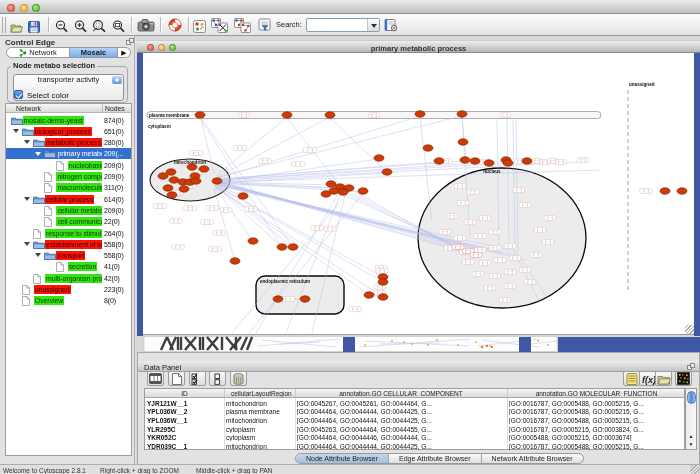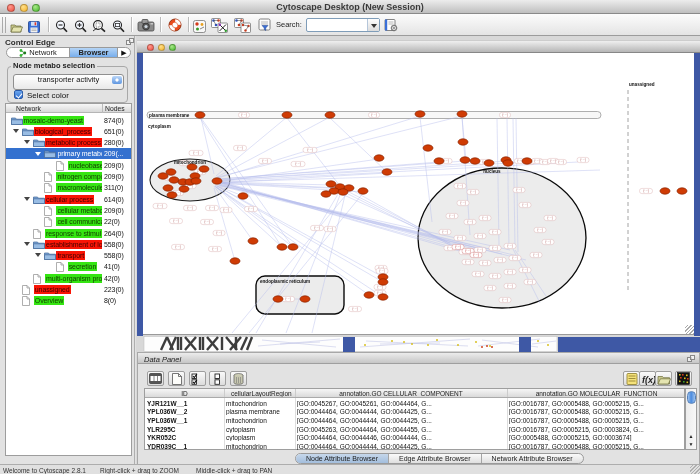--- a/index.html
+++ b/index.html
@@ -45,21 +45,21 @@
   .cp-tab { height:100%; display:flex; align-items:center; justify-content:center;
     font-size:7.5px; color:#222; }
   #tab-network { width:62px; gap:2px; }
   #tab-mosaic { width:49px; font-weight:bold; background:linear-gradient(#b4d4f6,#78aeec); border-left:1px solid #9a9a9a; border-right:1px solid #9a9a9a;}
   #tab-more { flex:1; font-size:7px; color:#111; }
 
   #cp-group { position:absolute; left:7px; top:30px; width:121px; height:37px;
     border:1px solid #a8a8a8; border-radius:4px; }
   #cp-group-title { position:absolute; left:11px; top:25px; background:#e2e2e2; padding:0 2px;
     font-size:7.5px; font-weight:bold; color:#222; }
-  #cp-combo { position:absolute; left:13px; top:38px; width:111px; height:16px;
+  #cp-combo { position:absolute; left:13px; top:38px; width:111px; height:27px;
     background:linear-gradient(#ffffff,#e9e9e9); border:1px solid #8f8f8f; border-radius:3px;
     font-size:7.5px; color:#111; text-align:center; line-height:10px; }
   #cp-combo-btn { position:absolute; right:1px; top:0.5px; width:10px; height:8.5px; border-radius:2px;
     background:linear-gradient(#bcd7f8,#5f96e0); }
   #cp-combo-btn:before { content:""; position:absolute; left:2.6px; top:0.8px; border:2.2px solid transparent; border-bottom:2.6px solid #fff; }
   #cp-combo-btn:after  { content:""; position:absolute; left:2.6px; top:4.6px; border:2.2px solid transparent; border-top:2.6px solid #fff; }
   #cp-check { position:absolute; left:14px; top:54px; width:9px; height:9px; border-radius:2px;
     background:linear-gradient(#6ca6ee,#2f6fd0); border:1px solid #2a5aa8; }
   #cp-check:after { content:""; position:absolute; left:2px; top:0.5px; width:3px; height:5px;
     border:solid #fff; border-width:0 1.5px 1.5px 0; transform:rotate(40deg); }
@@ -98,22 +98,22 @@
     font-size:7.5px; font-weight:bold; color:#333; }
   #net-canvas { left:143px; top:53px; width:551px; height:282px; background:#fff; border-bottom:1px solid #9a9a9a; }
   #net-grip { left:685px; top:325px; width:9px; height:9px;
     background:repeating-linear-gradient(135deg,#fff 0 1.5px,#aaa 1.5px 2.5px); }
 
   
   #strip { left:137px; top:336px; width:563px; height:16px; background:#d8d8d8; }
 
   
   #dpanel { left:137px; top:352px; width:563px; height:112px; background:#e2e2e2; border:1px solid #a8a8a8; border-bottom:none; }
-  #dp-title { position:absolute; left:0; top:0; width:100%; height:11px;
-    background:linear-gradient(#ececec,#c6c6c6); border-bottom:1px solid #9f9f9f;font-style:italic; }
+  #dp-title { position:absolute; left:0; top:8px; width:100%; height:11px;
+    background:linear-gradient(#ececec,#c6c6c6); border-bottom:1px solid #9f9f9f; }
   #dp-title .t-title { position:absolute; left:6px; top:1.5px; font-size:7.5px; color:#222; }
   #dp-toolbar { position:absolute; left:0; top:12px; width:100%; height:23px; }
   .dp-btn { position:absolute; top:6px; width:17px; height:15px; background:linear-gradient(#fafafa,#dcdcdc);
     border:1px solid #9e9e9e; border-radius:2px; display:flex; align-items:center; justify-content:center; }
   #dp-table { position:absolute; left:6px; top:35px; width:541px; height:62px; background:#fff; border:1px solid #9e9e9e; }
   #dp-thead { position:absolute; left:0; top:0; width:100%; height:9px;
     background:linear-gradient(#f6f6f6,#dadada); border-bottom:1px solid #aaa; }
   .dp-th { position:absolute; top:1px; font-size:6.5px; color:#222; text-align:center; overflow:hidden; white-space:nowrap; }
   .dp-col-line { position:absolute; top:0; bottom:0; width:1px; background:#ccc; }
   .dp-tr { position:absolute; left:0; width:100%; height:8.6px; }
@@ -132,21 +132,20 @@
 
   svg text { font-family:"Liberation Sans", sans-serif; }
 </style>
 </head>
 <body>
 
 <div class="abs" id="titlebar">
   <span class="light" style="left:7px;background:radial-gradient(circle at 35% 30%,#ff9a8f,#ee4f3f)"></span>
   <span class="light" style="left:19.5px;background:radial-gradient(circle at 35% 30%,#ffe08a,#f5b32d)"></span>
   <span class="light" style="left:32px;background:radial-gradient(circle at 35% 30%,#a9e88a,#48ba2c)"></span>
-  <span class="t-title">Cytoscape Desktop (New Session)</span>
 </div>
 
 <div class="abs" id="toolbar">
   <span class="tb-grip"></span>
   <span class="tb-sep" style="left:48px"></span>
   <span class="tb-sep" style="left:131px"></span>
   <span class="tb-sep" style="left:160px"></span>
   <span class="tb-sep" style="left:188px"></span>
   <span id="tb-icons"><span class="tb-ic" style="left: 10px; top: 5px;"><svg width="13" height="11" viewBox="0 0 13 11">
           <path d="M1 3 h4 l1 1 h5 v6 h-10 z" fill="#c9c98e" stroke="#6b6b3a" stroke-width="0.7"></path>
@@ -248,21 +247,21 @@
       <svg width="8" height="8" viewBox="0 0 8 8">
         <line x1="2" y1="1.5" x2="5.5" y2="4" stroke="#2e8b2e" stroke-width="0.8"></line>
         <line x1="2" y1="6.5" x2="5.5" y2="4" stroke="#2e8b2e" stroke-width="0.8"></line>
         <circle cx="2" cy="1.5" r="1.4" fill="#37b437"></circle>
           <circle cx="2" cy="6.5" r="1.4" fill="#37b437"></circle>
           <circle cx="5.8" cy="4" r="1.4" fill="#1e7a1e"></circle>
       </svg>
       <span>Network</span>
     </div>
     <div class="cp-tab" id="tab-mosaic">
-      <span>Browser</span>
+      <span>Mosaic</span>
     </div>
     <div class="cp-tab" id="tab-more">
       <span>▶</span>
     </div>
   </div>
 
   <div id="cp-group"></div>
   <span id="cp-group-title">Node metabo selection</span>
   <div id="cp-combo">
     <span>transporter activity</span>
@@ -425,20 +424,21 @@
 </div>
 
 <div class="abs" id="mdi"></div>
 
 <div class="abs" id="netwin-left"></div>
 <div class="abs" id="netwin-right"></div>
 <div class="abs" id="netwin-title">
   <span class="light" style="left:9.5px; top:2.5px; width:7px; height:7px; background:radial-gradient(circle at 35% 30%,#ff9a8f,#ee4f3f)"></span>
   <span class="light" style="left:20.5px; top:2.5px; width:7px; height:7px; background:radial-gradient(circle at 35% 30%,#ffe08a,#f5b32d)"></span>
   <span class="light" style="left:31.5px; top:2.5px; width:7px; height:7px; background:radial-gradient(circle at 35% 30%,#a9e88a,#48ba2c)"></span>
+  <span class="t-title">primary metabolic process</span>
 </div>
 <div class="abs" id="net-canvas">
   <svg id="net-svg" width="551" height="282" viewBox="143 53 551 282">
       <rect x="147" y="111.5" width="454" height="7" rx="3.5" fill="#f7f7f7" stroke="#9b9b9b" stroke-width="0.8"></rect>
       <ellipse cx="190" cy="180" rx="40" ry="21" fill="#ececec" stroke="#1a1a1a" stroke-width="1.1"></ellipse>
       <ellipse cx="502" cy="238" rx="84" ry="70" fill="#ececec" stroke="#0a0a0a" stroke-width="1.3"></ellipse>
       <rect x="256" y="276" width="88" height="38" rx="9" fill="#ececec" stroke="#0a0a0a" stroke-width="1.4"></rect>
       <line x1="628" y1="90" x2="628" y2="291" stroke="#9a9a9a" stroke-width="0.9" stroke-dasharray="4 3"></line>
       <g>
         <line x1="216" y1="176" x2="287" y2="117" stroke="#b3bbeb" stroke-width="0.55" opacity="0.8"></line>

